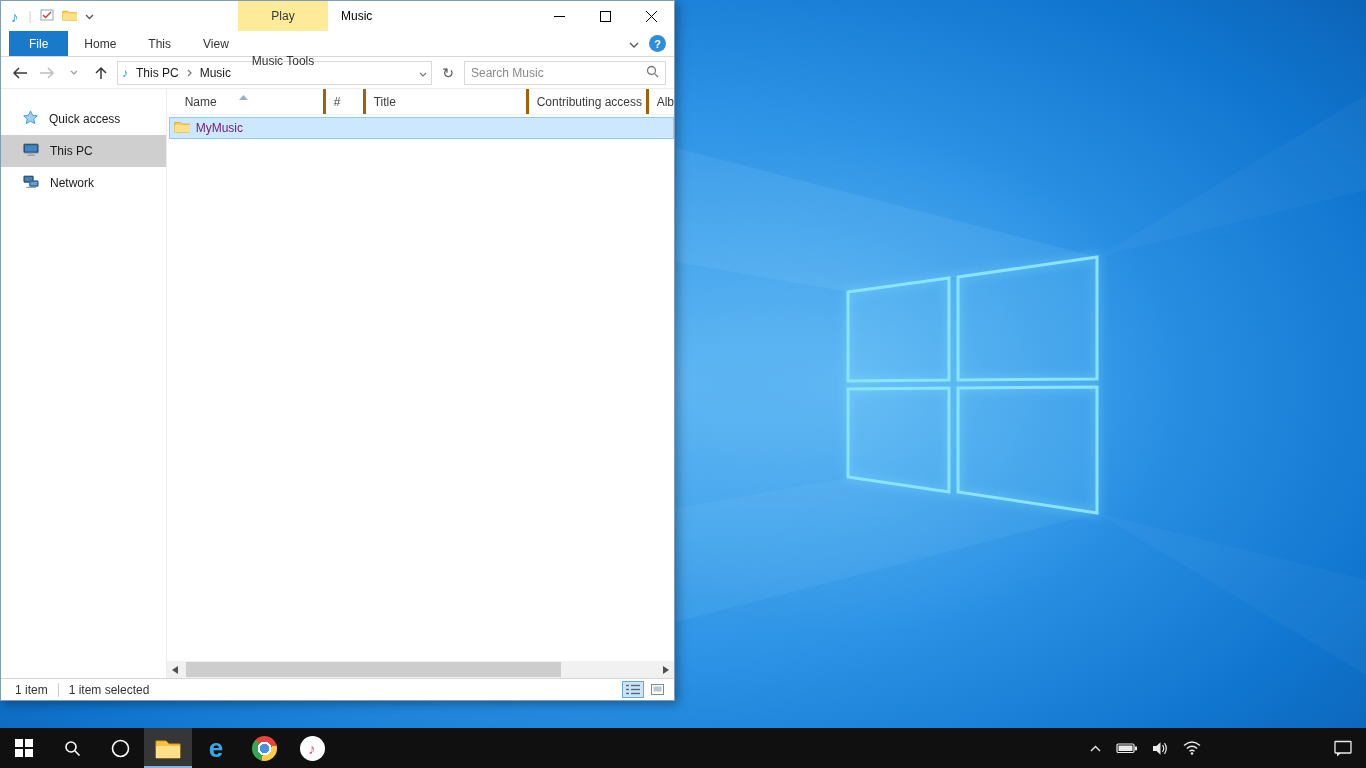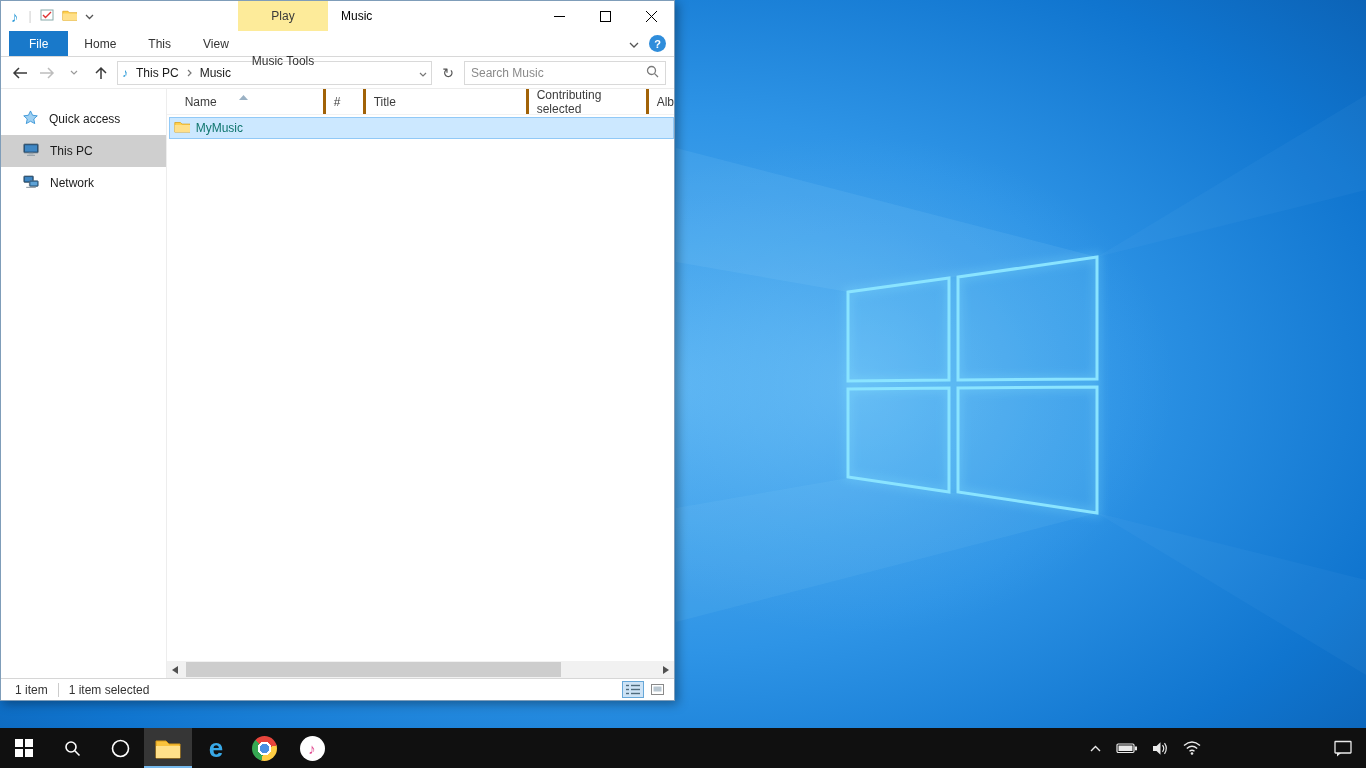--- a/index.html
+++ b/index.html
@@ -55,21 +55,21 @@
   .hcell.name { width:159px; padding-left:18px; }
   .hcell.num { width:40px; }
   .hcell.title { width:163px; }
   .hcell.artists { width:120px; }
   .hcell.album { flex:1; border-right:none; }
   .sort-caret { position:absolute; left:72px; top:0px; }
 
   .rows { flex:1; position:relative; }
   .filerow { margin:2px 0 0 2px; height:22px; width:calc(100% - 2px); background:#cce8ff; border:1px solid #91c9f7;
     display:flex; align-items:center; gap:6px; padding-left:4px; }
-  .filerow .fname { color:#0f766e; }
+  .filerow .fname { color:#701a75; }
 
   .hscroll { height:17px; background:#f1f1f1; display:flex; align-items:center; position:relative; }
   .hs-arrow { width:17px; height:17px; display:flex; align-items:center; justify-content:center; }
   .hs-thumb { position:absolute; left:19px; width:375px; height:15px; top:1px; background:#cdcdcd; }
   .hs-arrow.right { position:absolute; right:0; }
 
   .statusbar { position:absolute; bottom:0; left:0; right:0; height:22px; border-top:1px solid #d6d6d6;
     display:flex; align-items:center; padding-left:14px; gap:10px; color:#333; background:#fff; }
   .st-sep { width:1px; height:14px; background:#ccc; }
   .view-toggles { position:absolute; right:6px; top:2px; display:flex; gap:2px; }
@@ -276,21 +276,21 @@
       <div class="listarea">
         <div class="headers">
           <span class="sort-caret">
             <svg width="9" height="5" viewBox="0 0 9 5">
                 <polygon points="4.5,0 9,5 0,5" fill="#9ab1c4"></polygon>
               </svg>
           </span>
           <div class="hcell name">Name</div>
           <div class="hcell num">#</div>
           <div class="hcell title">Title</div>
-          <div class="hcell artists">Contributing selected</div>
+          <div class="hcell artists">Contributing access</div>
           <div class="hcell album">Alb</div>
         </div>
         <div class="rows">
           <div class="filerow">
             <span>
               <svg width="16" height="13" viewBox="0 0 20 16">
                   <path d="M1 3h7l2 2h10v10H1z" fill="#ffd04a" stroke="#dca21e"></path>
                   <path d="M1 6h19v9H1z" fill="#ffe08a"></path>
                 </svg>
             </span>

